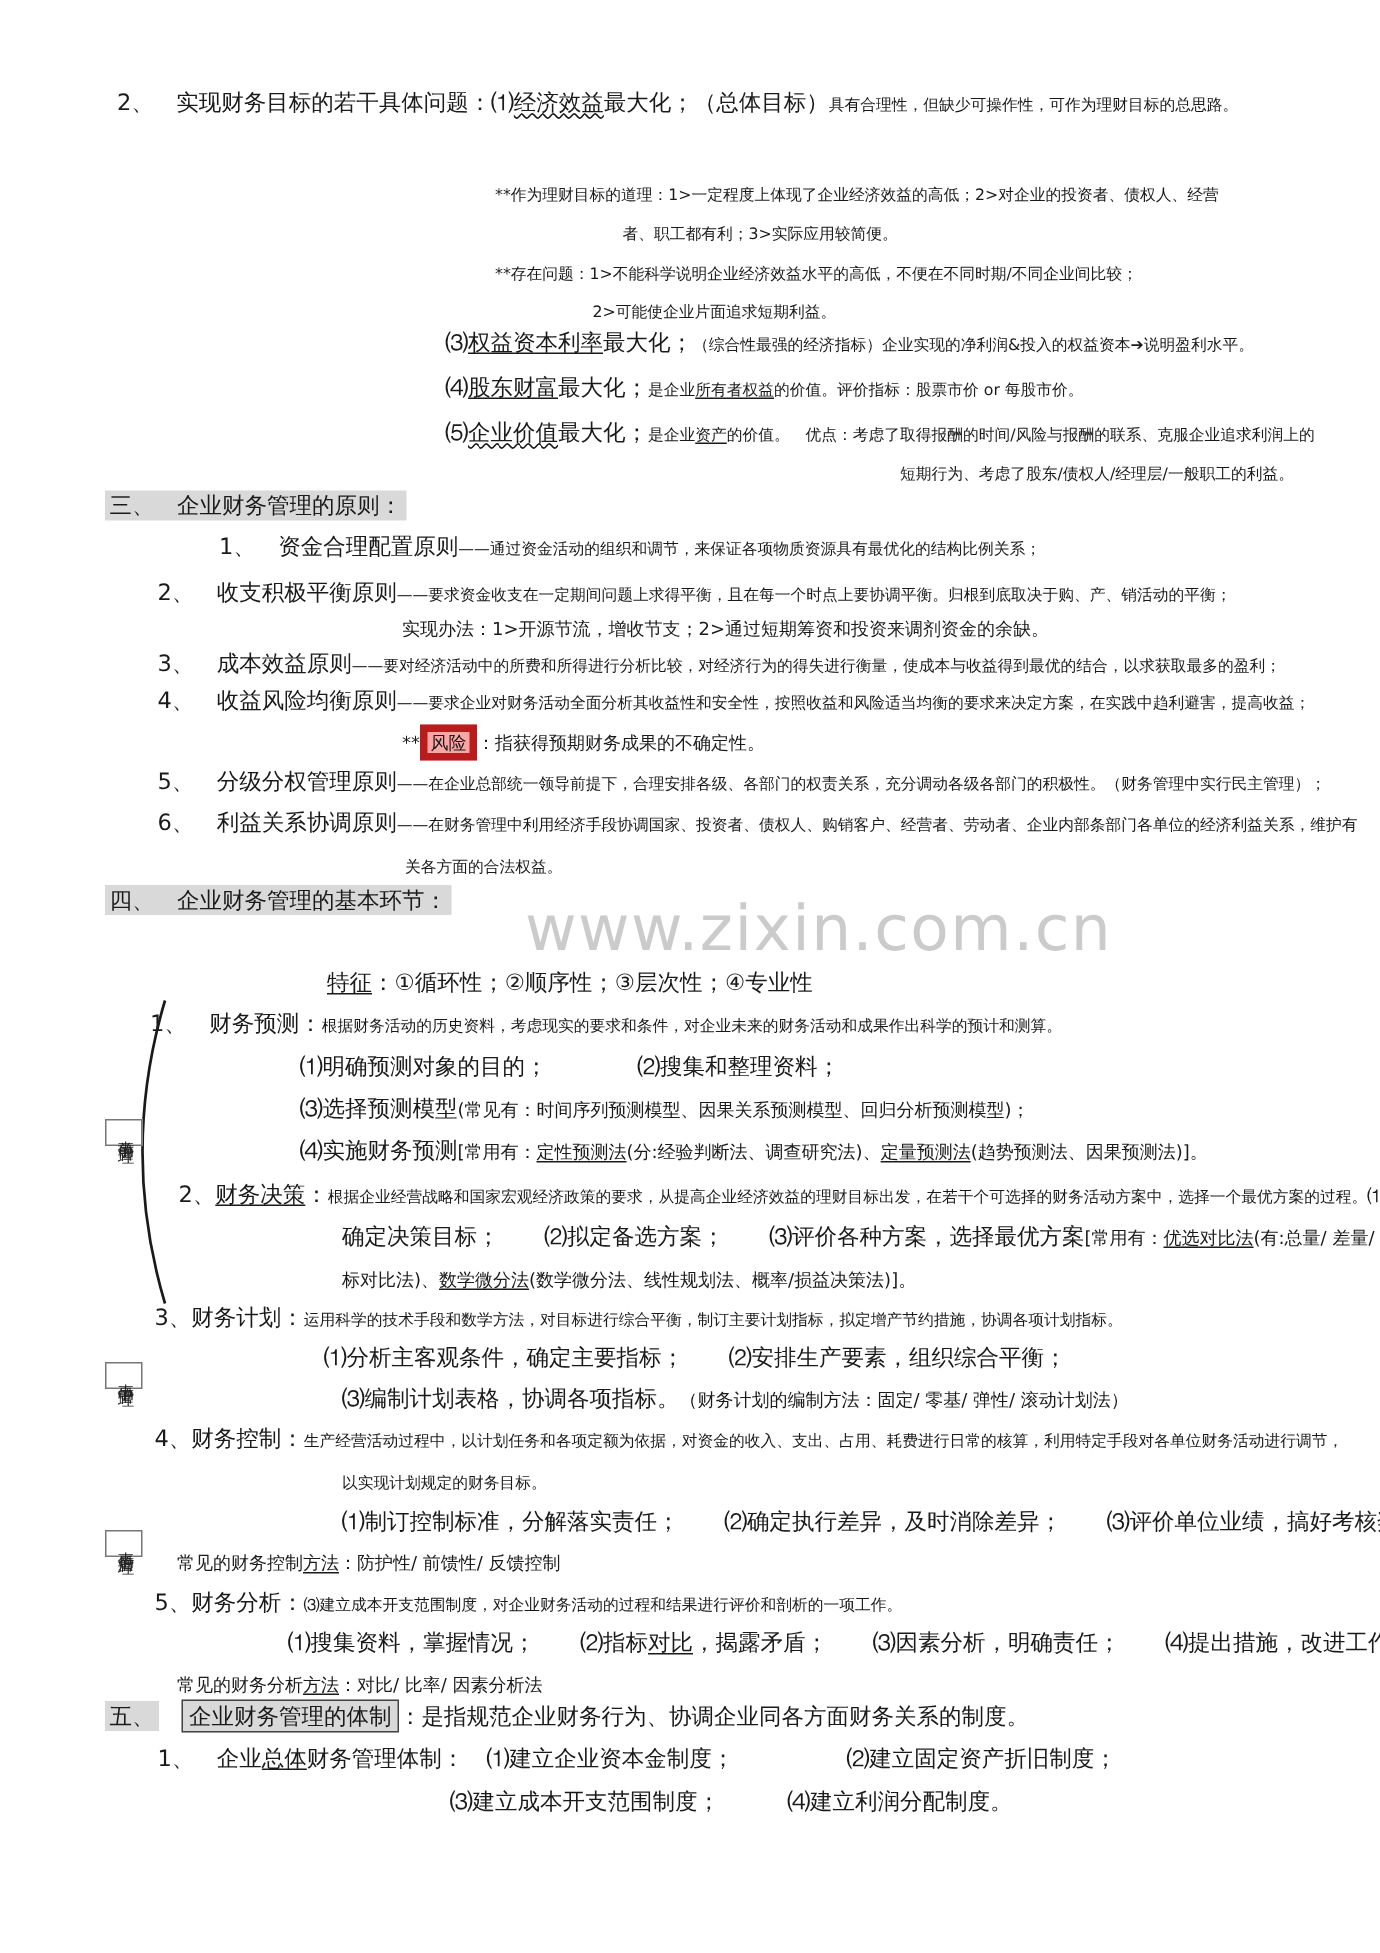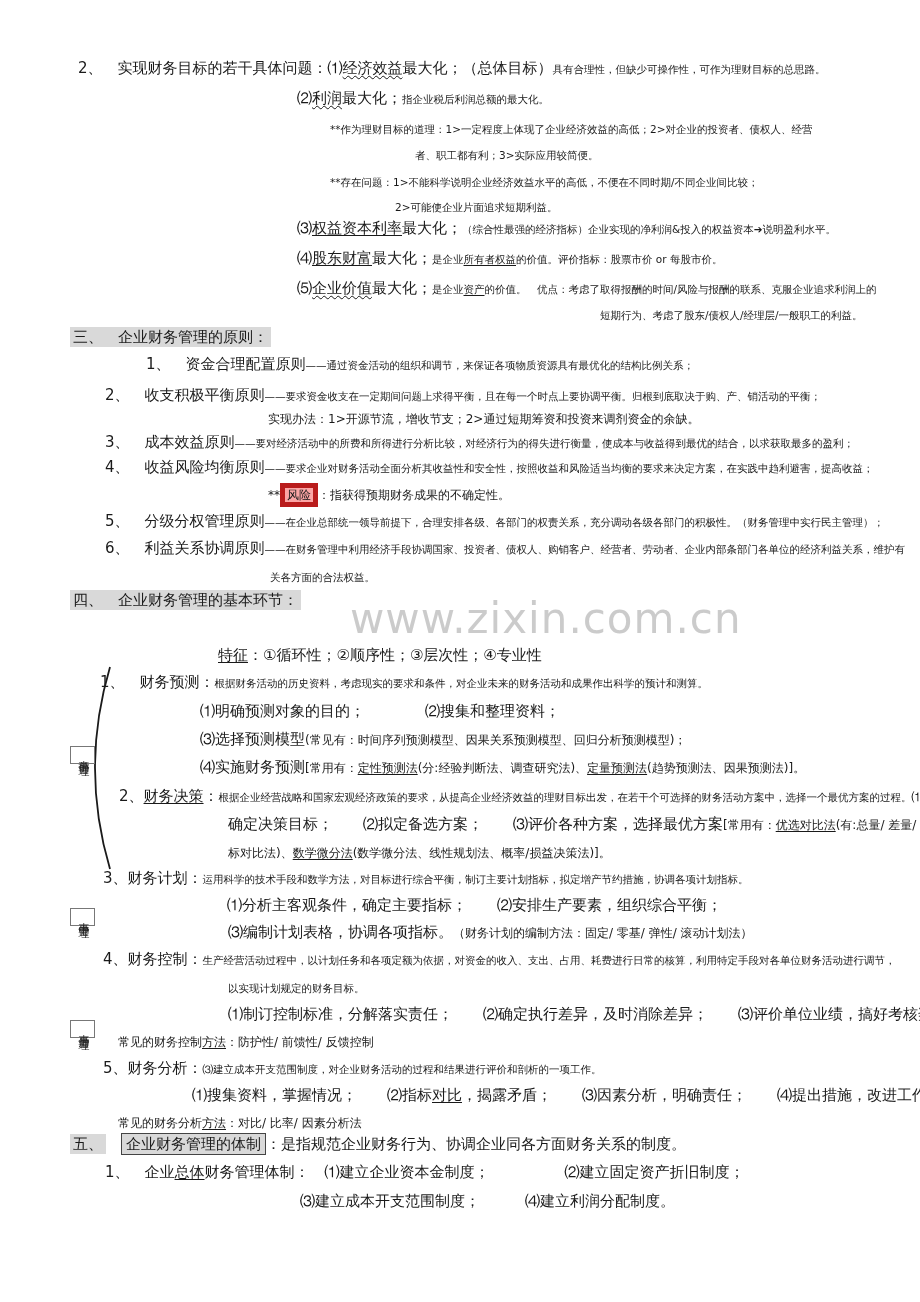--- a/index.html
+++ b/index.html
@@ -55,21 +55,20 @@
 </head>
 <body>
 
 <div id="page">
   <div id="watermark">www.zixin.com.cn</div>
   <svg id="brace" width="30" height="208" viewBox="0 0 30 208" style="left:84px;top:664px;">
     <path d="M 26 3 Q -4 104 26 205" fill="none" stroke="#1a1a1a" stroke-width="1.8"></path>
   </svg>
 
 <div class="line" style="left: 78px; top: 58px;"><span class="b">2、　实现财务目标的若干具体问题：⑴</span><span class="b w">经济效益</span><span class="b">最大化；（总体目标）</span><span class="s">具有合理性，但缺少可操作性，可作为理财目标的总思路。</span></div>
-    <div class="line" style="left: 297px; top: 88px;"><span class="b">⑵</span><span class="b w">利润</span><span class="b">最大化；</span><span class="s">指企业税后利润总额的最大化。</span></div>
     <div class="line" style="left: 330px; top: 118px;"><span class="s">**作为理财目标的道理：1&gt;一定程度上体现了企业经济效益的高低；2&gt;对企业的投资者、债权人、经营</span></div>
     <div class="line" style="left: 415px; top: 144px;"><span class="s">者、职工都有利；3&gt;实际应用较简便。</span></div>
     <div class="line" style="left: 330px; top: 171px;"><span class="s">**存在问题：1&gt;不能科学说明企业经济效益水平的高低，不便在不同时期/不同企业间比较；</span></div>
     <div class="line" style="left: 395px; top: 196px; text-align: center;"><span class="s">2&gt;可能使企业片面追求短期利益。</span></div>
     <div class="line" style="left: 297px; top: 218px;"><span class="b">⑶</span><span class="b u">权益资本利率</span><span class="b">最大化；</span><span class="s">（综合性最强的经济指标）企业实现的净利润&amp;投入的权益资本</span><span class="s">➔</span><span class="s">说明盈利水平。</span></div>
     <div class="line" style="left: 297px; top: 248px;"><span class="b">⑷</span><span class="b u">股东财富</span><span class="b">最大化；</span><span class="s">是企业</span><span class="s u">所有者权益</span><span class="s">的价值。评价指标：股票市价 or 每股市价。</span></div>
     <div class="line" style="left: 297px; top: 278px;"><span class="b">⑸</span><span class="b w">企业价值</span><span class="b">最大化；</span><span class="s">是企业</span><span class="s u">资产</span><span class="s">的价值。　优点：考虑了取得报酬的时间/风险与报酬的联系、克服企业追求利润上的</span></div>
     <div class="line" style="left: 600px; top: 304px;"><span class="s">短期行为、考虑了股东/债权人/经理层/一般职工的利益。</span></div>
     <div class="line" style="left: 70px; top: 327px;"><span class="hd hl">三、　企业财务管理的原则：</span></div>
     <div class="line" style="left: 105px; top: 354px; margin-left: 41px;"><span class="b">1、　资金合理配置原则</span><span class="s">——通过资金活动的组织和调节，来保证各项物质资源具有最优化的结构比例关系；</span></div>
@@ -84,21 +83,21 @@
     <div class="line" style="left: 70px; top: 590px;"><span class="hd hl">四、　企业财务管理的基本环节：</span></div>
     <div class="line" style="left: 218px; top: 645px;"><span class="b u">特征</span><span class="b">：①循环性；②顺序性；③层次性；④专业性</span></div>
     <div class="line" style="left: 100px; top: 672px;"><span class="b">1、　财务预测：</span><span class="s">根据财务活动的历史资料，考虑现实的要求和条件，对企业未来的财务活动和成果作出科学的预计和测算。</span></div>
     <div class="line" style="left: 200px; top: 701px;"><span class="b">⑴明确预测对象的目的；　　　　⑵搜集和整理资料；</span></div>
     <div class="line" style="left: 200px; top: 729px;"><span class="b">⑶选择预测模型</span><span class="m">(常见有：时间序列预测模型、因果关系预测模型、回归分析预测模型)；</span></div>
     <div class="line" style="left: 200px; top: 757px;"><span class="b">⑷实施财务预测</span><span class="m">[常用有：</span><span class="m u">定性预测法</span><span class="m">(分:经验判断法、调查研究法)、</span><span class="m u">定量预测法</span><span class="m">(趋势预测法、因果预测法)]。</span></div>
     <div class="line" style="left: 119px; top: 786px;"><span class="b">2、</span><span class="b u">财务决策</span><span class="b">：</span><span class="s">根据企业经营战略和国家宏观经济政策的要求，从提高企业经济效益的理财目标出发，在若干个可选择的财务活动方案中，选择一个最优方案的过程。</span><span class="m">⑴</span></div>
     <div class="line" style="left: 228px; top: 814px;"><span class="b">确定决策目标；　　⑵拟定备选方案；　　⑶评价各种方案，选择最优方案</span><span class="m">[常用有：</span><span class="m u">优选对比法</span><span class="m">(有:总量/ 差量/ 指</span></div>
     <div class="line" style="left: 228px; top: 842px;"><span class="m">标对比法)、</span><span class="m u">数学微分法</span><span class="m">(数学微分法、线性规划法、概率/损益决策法)]。</span></div>
     <div class="line" style="left: 103px; top: 868px;"><span class="b">3、财务计划：</span><span class="s">运用科学的技术手段和数学方法，对目标进行综合平衡，制订主要计划指标，拟定增产节约措施，协调各项计划指标。</span></div>
-    <div class="line" style="left: 227px; top: 895px; text-align: center;"><span class="b">⑴分析主客观条件，确定主要指标；　　⑵安排生产要素，组织综合平衡；</span></div>
+    <div class="line" style="left: 216px; top: 895px; text-align: center;"><span class="b">⑴分析主客观条件，确定主要指标；　　⑵安排生产要素，组织综合平衡；</span></div>
     <div class="line" style="left: 228px; top: 922px;"><span class="b">⑶编制计划表格，协调各项指标。</span><span class="m">（财务计划的编制方法：固定/ 零基/ 弹性/ 滚动计划法）</span></div>
     <div class="line" style="left: 103px; top: 949px;"><span class="b">4、财务控制：</span><span class="s">生产经营活动过程中，以计划任务和各项定额为依据，对资金的收入、支出、占用、耗费进行日常的核算，利用特定手段对各单位财务活动进行调节，</span></div>
     <div class="line" style="left: 228px; top: 977px;"><span class="s">以实现计划规定的财务目标。</span></div>
     <div class="line" style="left: 228px; top: 1004px;"><span class="b">⑴制订控制标准，分解落实责任；　　⑵确定执行差异，及时消除差异；　　⑶评价单位业绩，搞好考核奖惩。</span></div>
     <div class="line" style="left: 118px; top: 1031px;"><span class="m">常见的财务控制</span><span class="m u">方法</span><span class="m">：防护性/ 前馈性/ 反馈控制</span></div>
     <div class="line" style="left: 103px; top: 1058px;"><span class="b">5、财务分析：</span><span class="s">⑶建立成本开支范围制度，对企业财务活动的过程和结果进行评价和剖析的一项工作。</span></div>
     <div class="line" style="left: 192px; top: 1085px;"><span class="b">⑴搜集资料，掌握情况；　　⑵指标</span><span class="b u">对比</span><span class="b">，揭露矛盾；　　⑶因素分析，明确责任；　　⑷提出措施，改进工作</span></div>
     <div class="line" style="left: 118px; top: 1112px;"><span class="m">常见的财务分析</span><span class="m u">方法</span><span class="m">：对比/ 比率/ 因素分析法</span></div>
     <div class="line" style="left: 70px; top: 1134px;"><span class="hd hl">五、</span><span class="b">　</span><span class="hd boxhl">企业财务管理的体制</span><span class="hd">：</span><span class="b">是指规范企业财务行为、协调企业同各方面财务关系的制度。</span></div>
     <div class="line" style="left: 105px; top: 1162px;"><span class="b">1、　企业</span><span class="b u">总体</span><span class="b">财务管理体制：　</span><span class="b">⑴建立企业资本金制度；　　　　　⑵建立固定资产折旧制度；</span></div>

